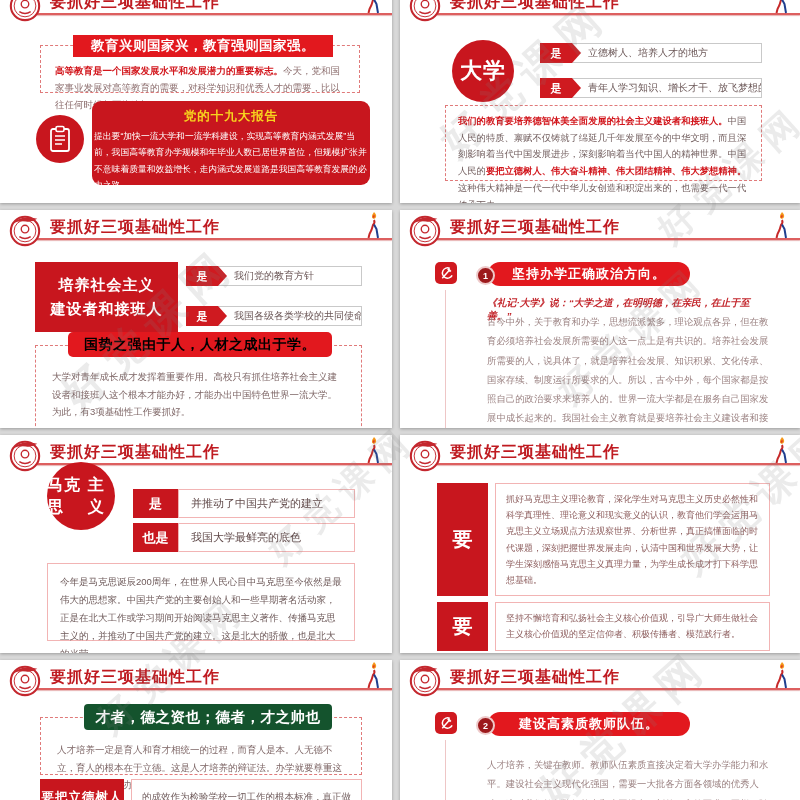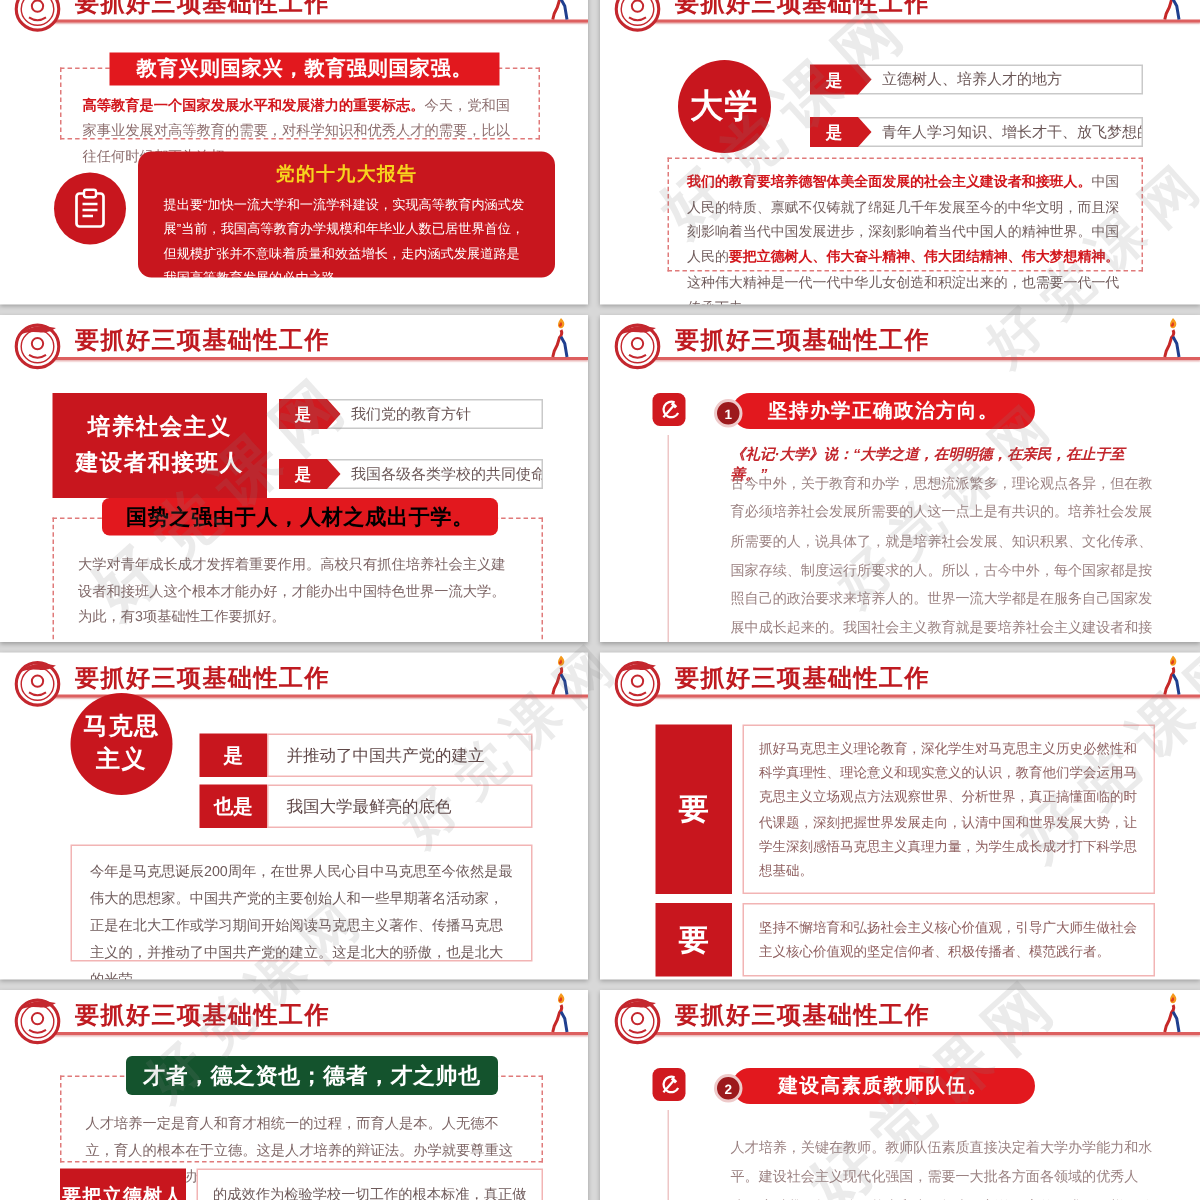--- a/index.html
+++ b/index.html
@@ -69,21 +69,21 @@
     display:flex;align-items:center;justify-content:center;letter-spacing:.5px;
   }
   .s1-introbox{position:absolute;left:40px;right:32px;top:60px;height:48px;padding:16px 14px 0;box-sizing:border-box;
     font-size:9.5px;line-height:1.8;color:#8d6f6f;}
   .s1-circle{
     position:absolute;left:36px;top:130px;width:48px;height:48px;border-radius:50%;
     background:#c8161e;display:flex;align-items:center;justify-content:center;z-index:2;
   }
   .s1-report{
     position:absolute;left:92px;right:22px;top:116px;height:84px;border-radius:9px;
-    background:#c8161e;text-align:center;box-sizing:border-box;padding:7px 17px 0;
+    background:#c8161e;text-align:center;box-sizing:border-box;padding:7px 2px 0;
   }
   .s1-report-title{color:#f7d31e;font-weight:bold;font-size:12.5px;letter-spacing:1px;}
   .s1-report-body{color:#fff;font-size:8.8px;line-height:1.85;text-align:left;margin-top:3px;}
   
   .s2-circle{
     position:absolute;left:52px;top:55px;width:62px;height:62px;border-radius:50%;
     background:#c8161e;color:#ffffff;font-weight:bold;font-size:22px;letter-spacing:1px;
     display:flex;align-items:center;justify-content:center;
   }
   .s2-rows{position:absolute;left:140px;right:38px;top:58px;}
@@ -115,21 +115,21 @@
   .t-badge{position:absolute;left:76px;top:56px;}
   .t-pill{position:absolute;left:88px;top:52px;width:202px;height:24px;font-size:13px;}
   .t-quote{position:absolute;left:87px;right:28px;top:87px;font-size:9.8px;font-weight:bold;color:#c3262c;font-style:italic;}
   .t-para{position:absolute;left:87px;right:26px;font-size:9.4px;line-height:2.05;color:#9b8282;}
   .s4-para{top:102px;}
   .s8-para{top:95px;}
   
   .s5-circle{
     position:absolute;left:47px;top:27px;width:68px;height:68px;border-radius:50%;
     background:#c8161e;color:#fff;font-weight:bold;font-size:16px;line-height:1.4;
-    display:flex;flex-direction:column;align-items:center;justify-content:center;letter-spacing:1px;
+    display:flex;flex-direction:row;align-items:center;justify-content:center;letter-spacing:1px;
   }
   .s5-rows{position:absolute;left:133px;right:37px;}
   .s5-row1{top:54px;}
   .s5-row2{top:88px;}
   .s5-rowflex{display:flex;align-items:stretch;}
   .s5-tag{width:45px;height:29px;font-size:13px;}
   .s5-box{flex:1;display:flex;align-items:center;padding-left:12px;font-size:11px;color:#5f4848;white-space:nowrap;overflow:hidden;}
   .s5-para{
     position:absolute;left:47px;right:37px;top:128px;height:78px;box-sizing:border-box;
     padding:9px 12px;font-size:9.5px;line-height:1.9;color:#6e5a5a;

